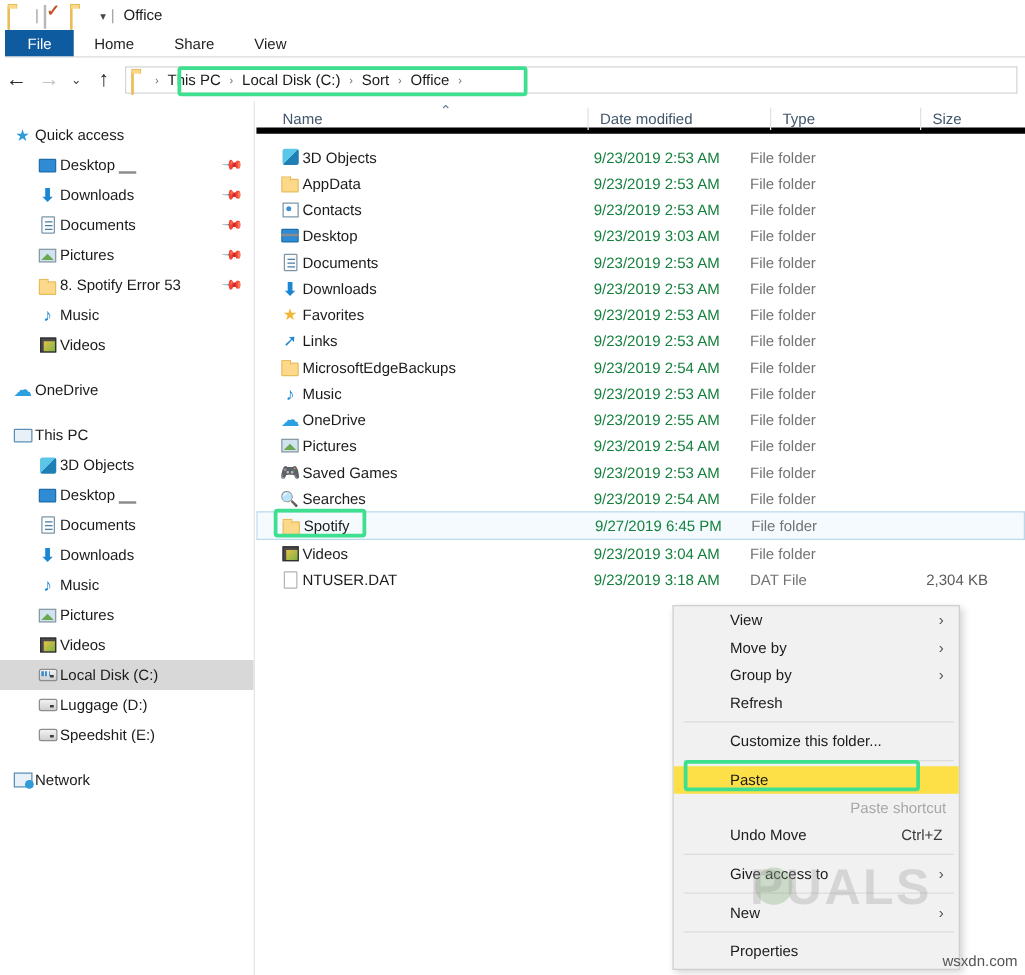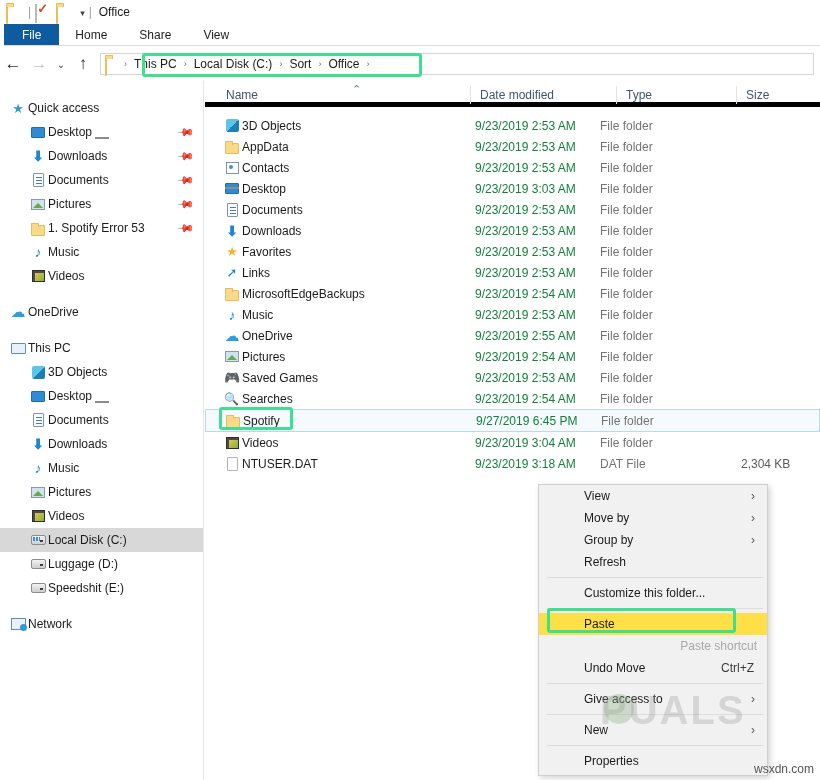--- a/index.html
+++ b/index.html
@@ -288,21 +288,21 @@
       <span class="side-ico">
           <span class="i-pic"></span>
         </span>
       <span class="side-label">Pictures</span>
       <span class="pin">📌</span>
     </div>
     <div class="side-item lvl1">
       <span class="side-ico">
           <span class="folder-glyph"></span>
         </span>
-      <span class="side-label">1. Spotify Error 53</span>
+      <span class="side-label">8. Spotify Error 53</span>
       <span class="pin">📌</span>
     </div>
     <div class="side-item lvl1">
       <span class="side-ico i-music">♪</span>
       <span class="side-label">Music</span>
     </div>
     <div class="side-item lvl1">
       <span class="side-ico">
           <span class="i-video"></span>
         </span>

